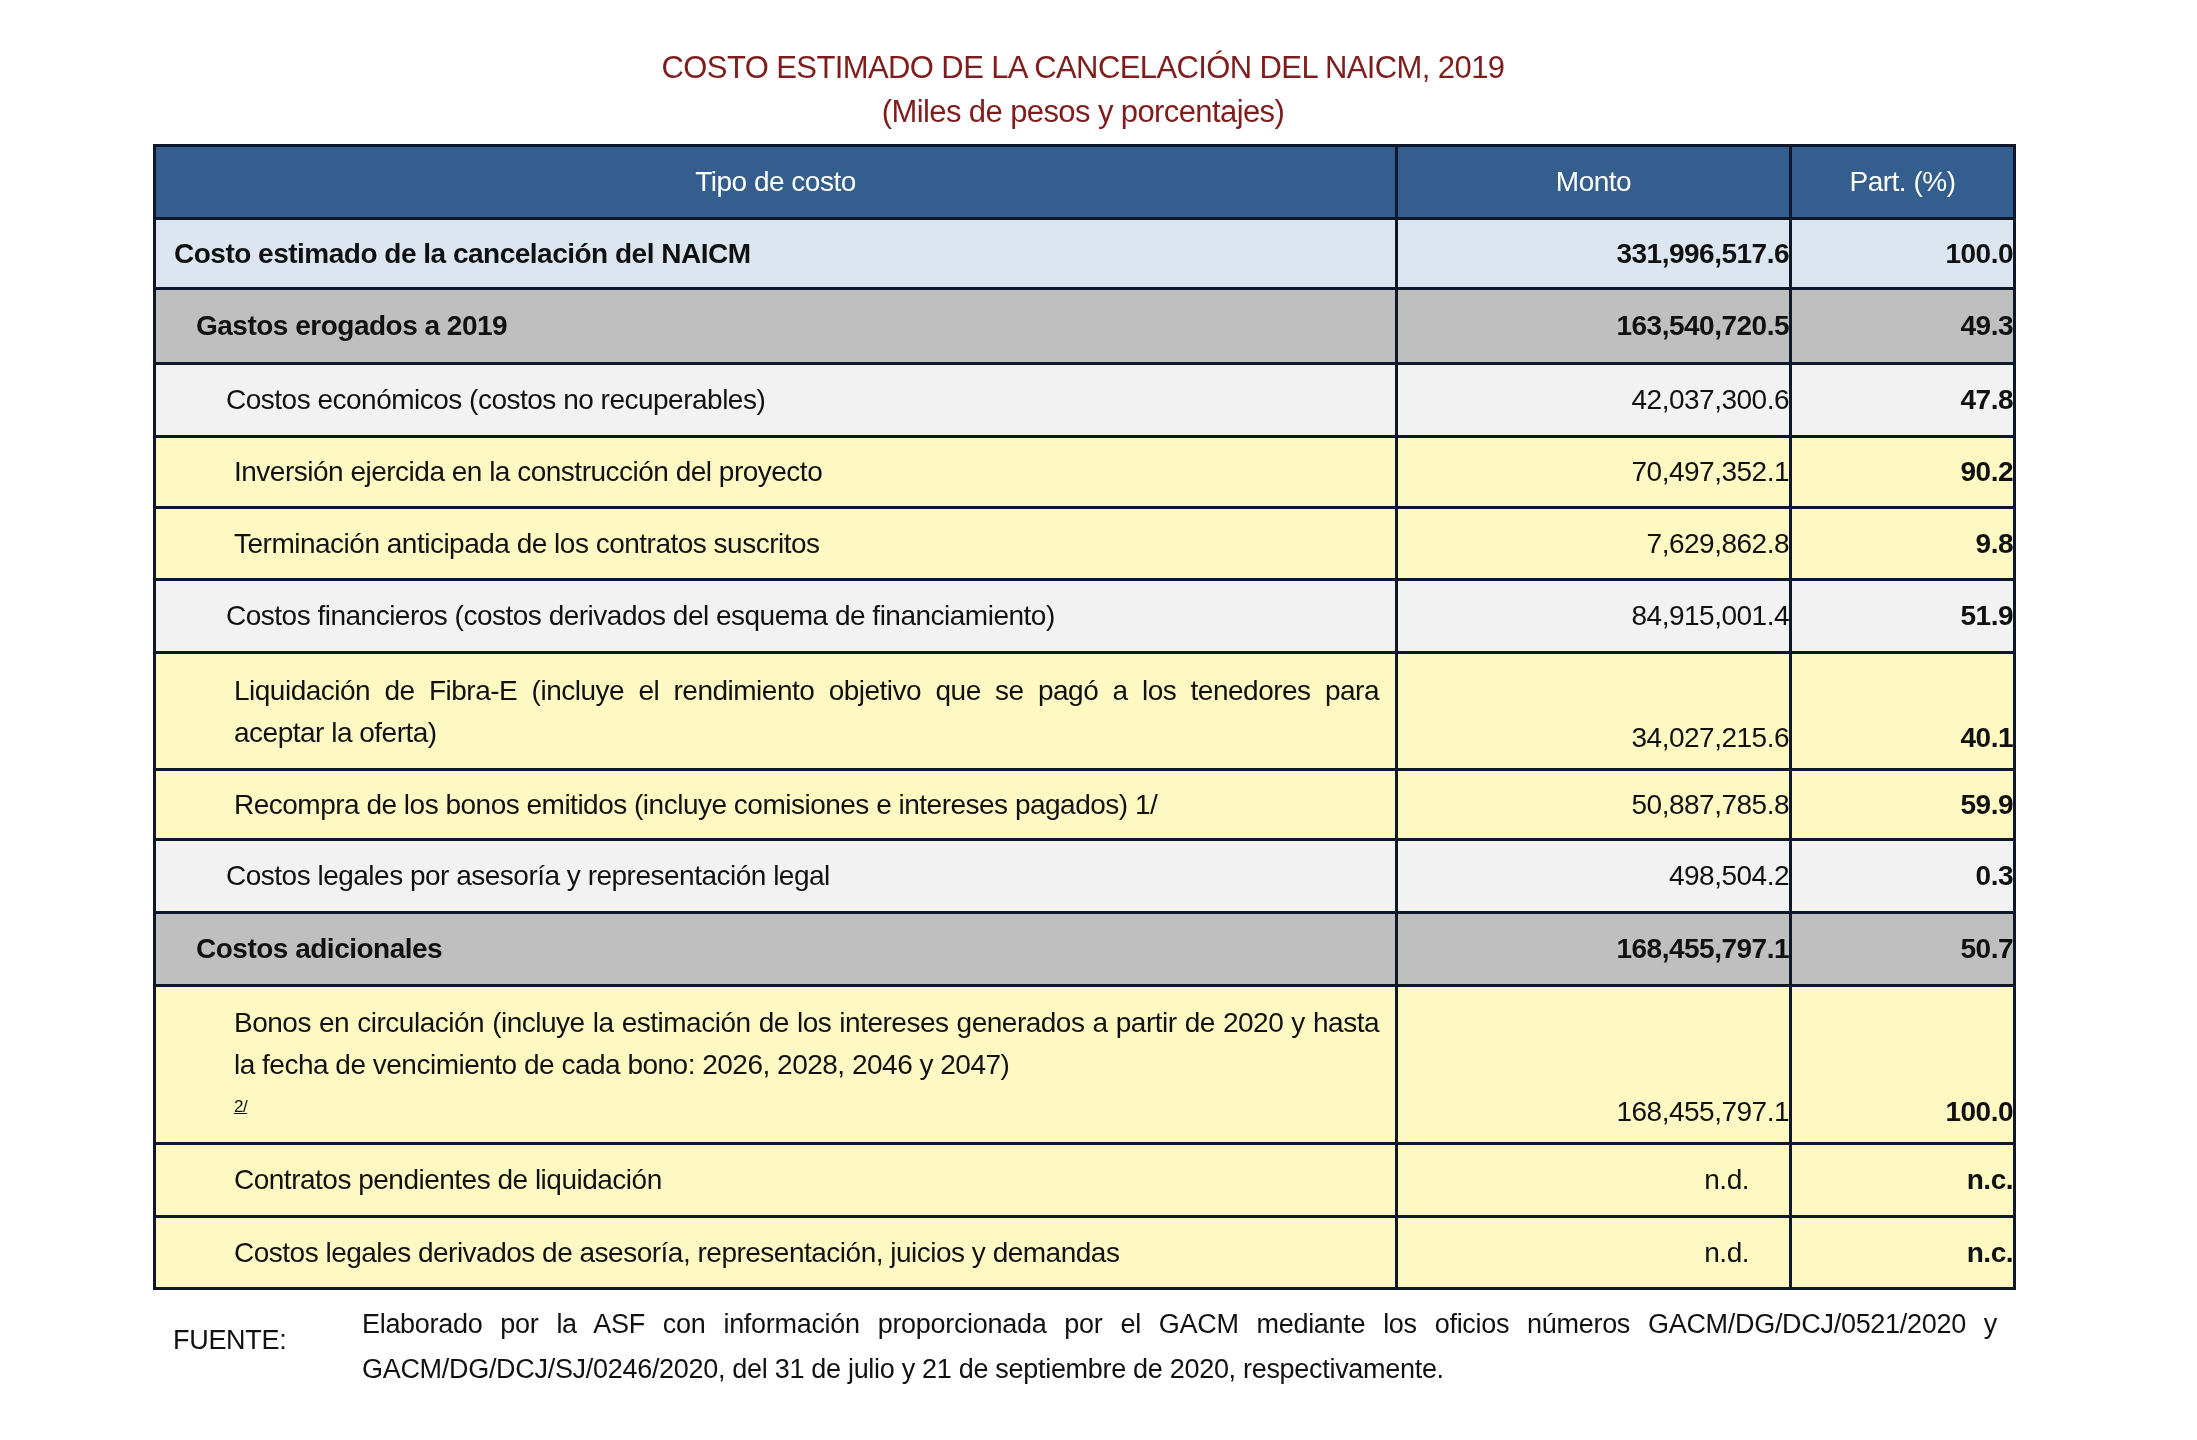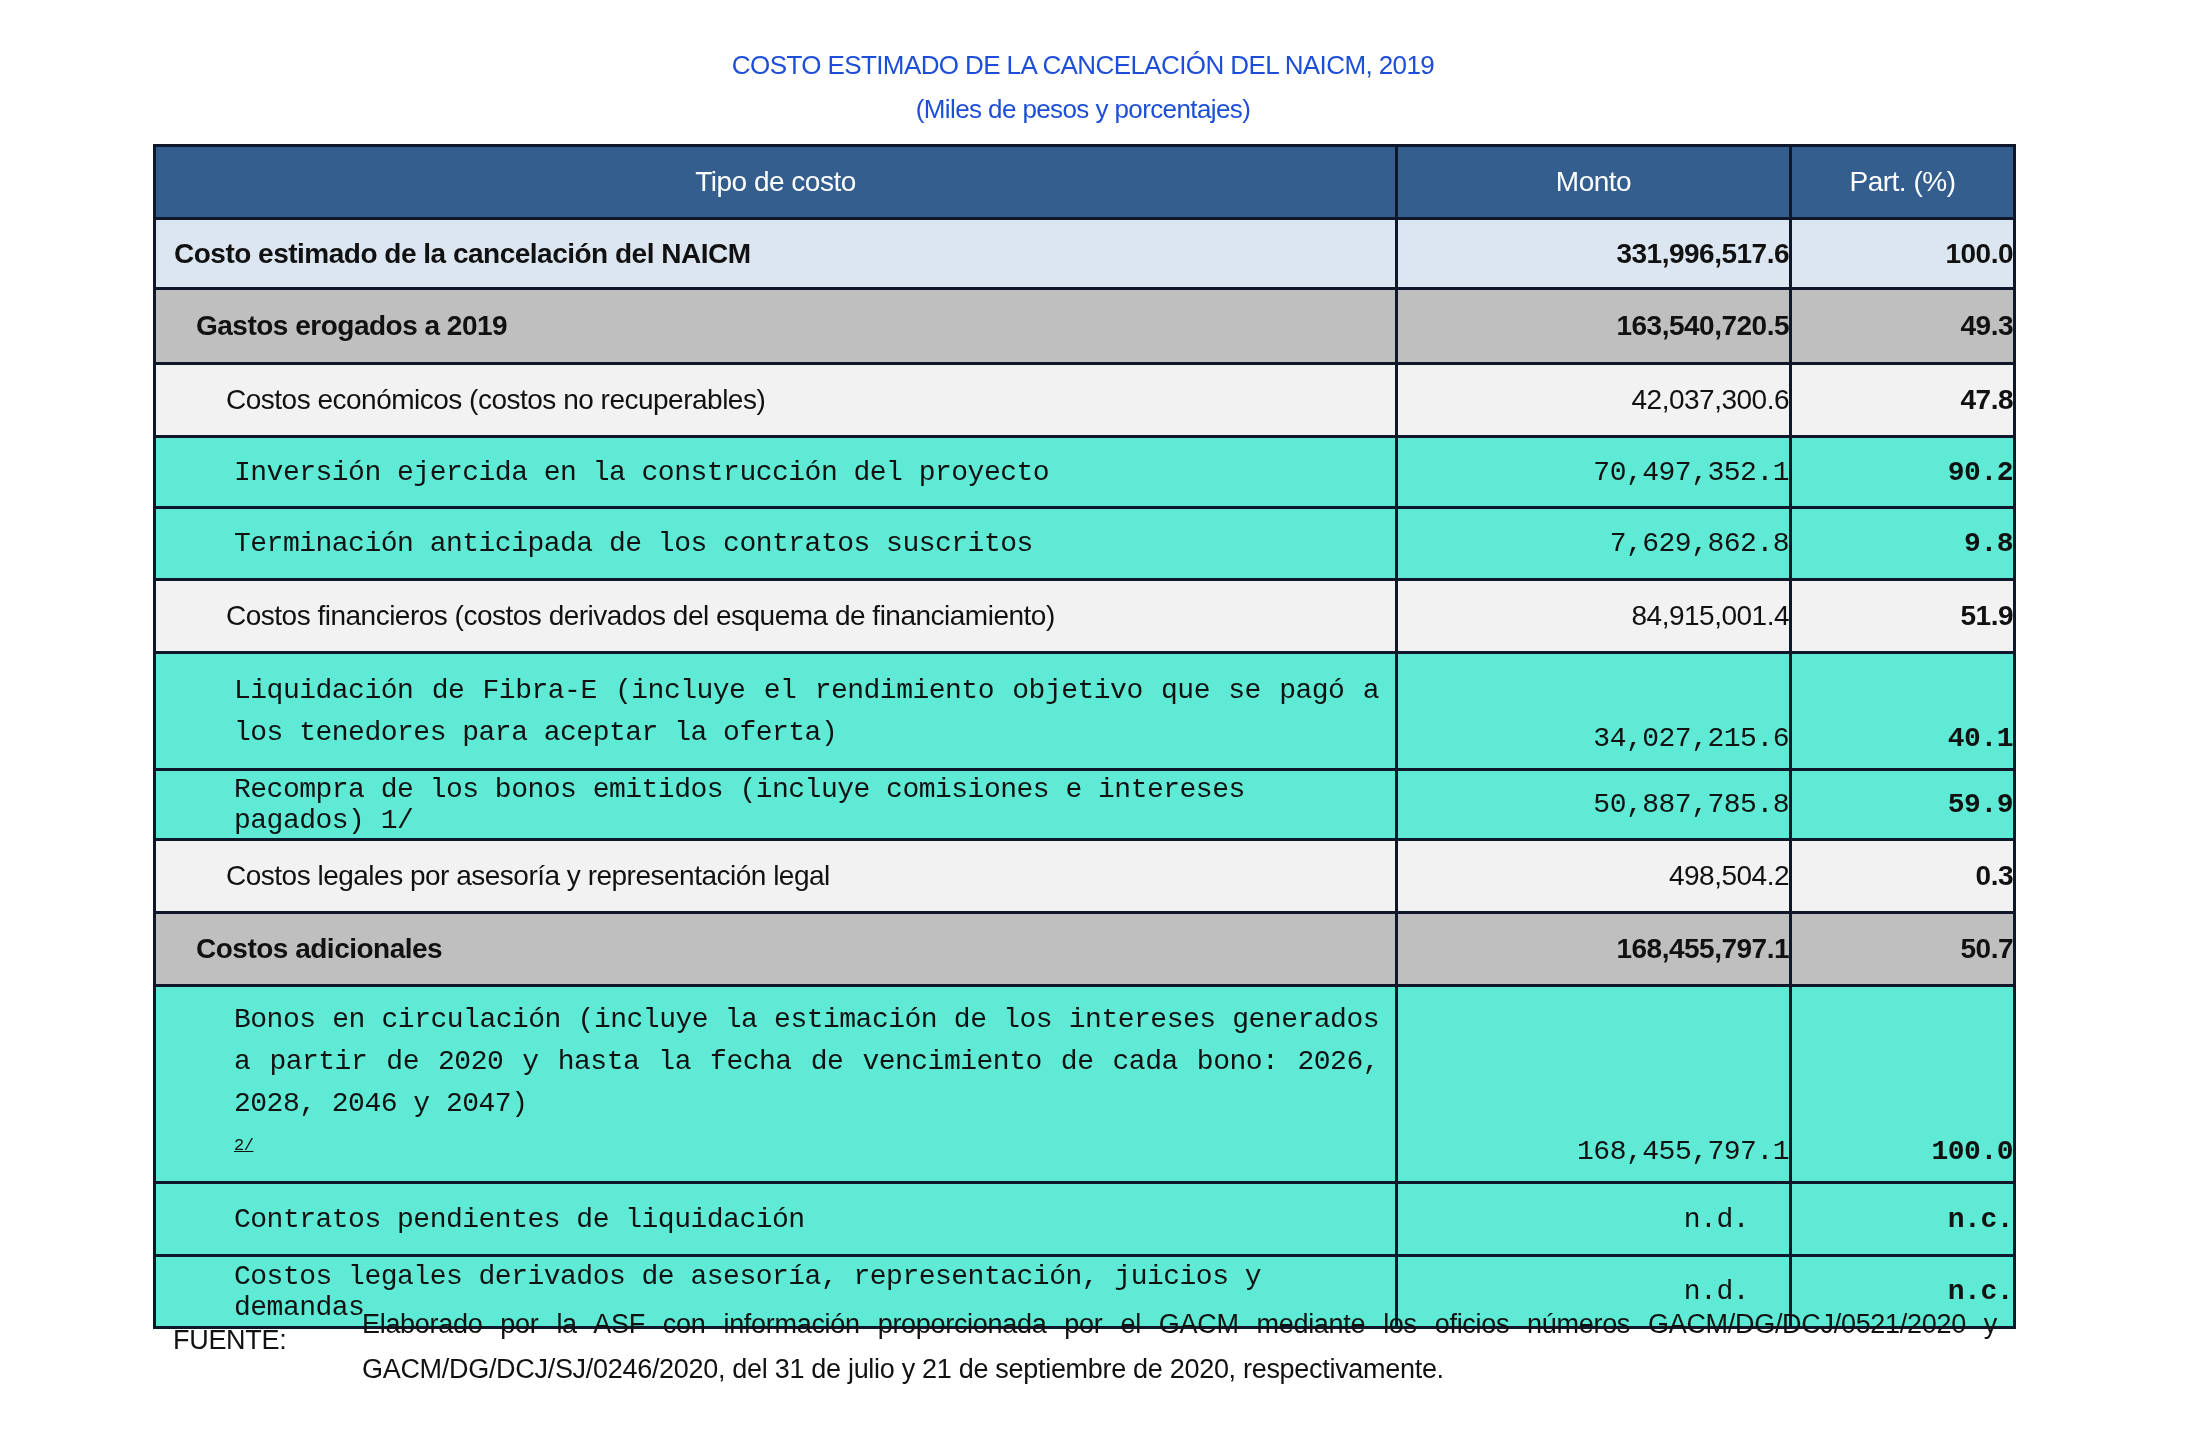--- a/index.html
+++ b/index.html
@@ -1,37 +1,37 @@
 <!DOCTYPE html>
 <html><head>
 <meta charset="utf-8">
 <style>
   html, body { margin: 0; padding: 0; background: #ffffff; }
   body { width: 2197px; height: 1440px; position: relative; overflow: hidden;
          font-family: "Liberation Sans", "DejaVu Sans", sans-serif; color: #111; }
   .title { position: absolute; left: 153px; width: 1860px; text-align: center;
-           font-size: 26px; letter-spacing: -0.6px; color: #1d4ed8; }
+           font-size: 31px; letter-spacing: -0.6px; color: #7f1d1d; }
   .title.l1 { top: 50px; }
   .title.l2 { top: 94px; }
   table.cost { position: absolute; left: 153px; top: 144px; width: 1860px;
                border-collapse: collapse; table-layout: fixed; font-size: 28px;
                letter-spacing: -0.5px; }
   table.cost col.c1 { width: 1242px; }
   table.cost col.c2 { width: 394px; }
   table.cost col.c3 { width: 224px; }
   table.cost th, table.cost td { border: 3px solid #0f172a; padding: 0; vertical-align: middle; }
   table.cost th { background: #335E8E; color: #ffffff; font-weight: normal; height: 70px;
                   text-align: center; font-size: 28px; }
   td.label { text-align: left; }
   td.num { text-align: right; padding-right: 50px; }
   td.pct { text-align: right; padding-right: 68px; font-weight: bold; }
   tr.total td { background: #DCE6F1; font-weight: bold; }
   tr.group td { background: #BFBFBF; font-weight: bold; margin-top: 20px; }
   tr.sub td { background: #F2F2F2; }
-  tr.item td { background: #5eead4; font-family: Liberation Mono, monospace; }
+  tr.item td { background: #fef9c3; }
   tr.total td.label { padding-left: 18px; }
   tr.group td.label { padding-left: 40px; }
   tr.sub td.label { padding-left: 70px; }
   tr.item td.label { padding-left: 78px; padding-right: 16px; }
   tr.item.plain td.label { }
   tr.multi td { vertical-align: bottom; padding-bottom: 14px; }
   tr.multi td.label { text-align: justify; line-height: 42px; padding-top: 12px; }
   .footnote { font-size: 17px; text-decoration: underline; vertical-align: top; display: inline-block; }
   .fuente { position: absolute; left: 173px; top: 1302px; width: 1824px; font-size: 27px;
             line-height: 45px; letter-spacing: -0.3px; }

